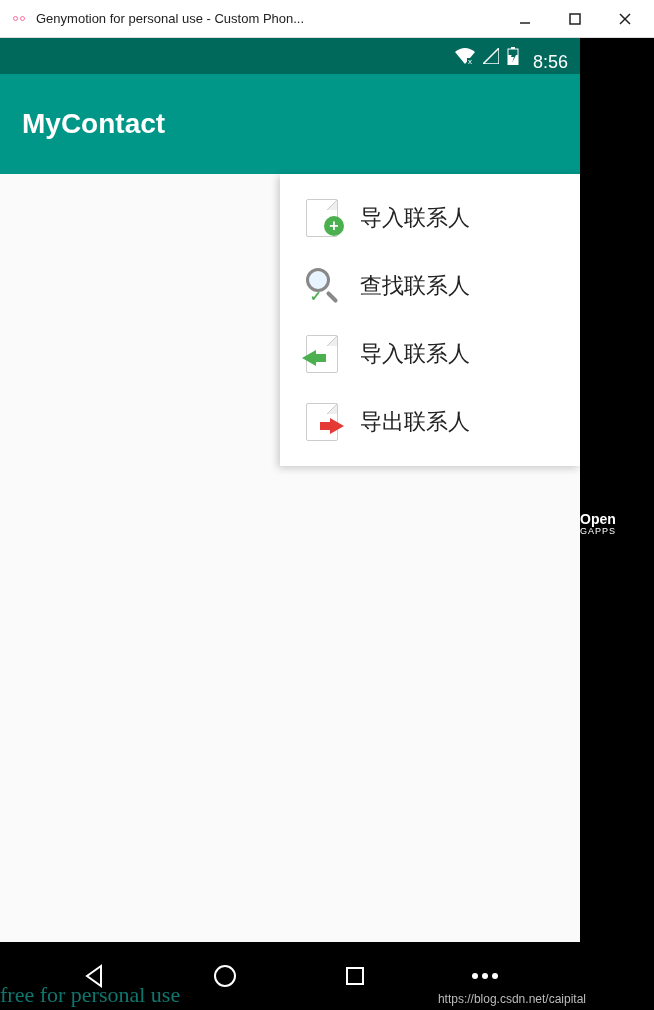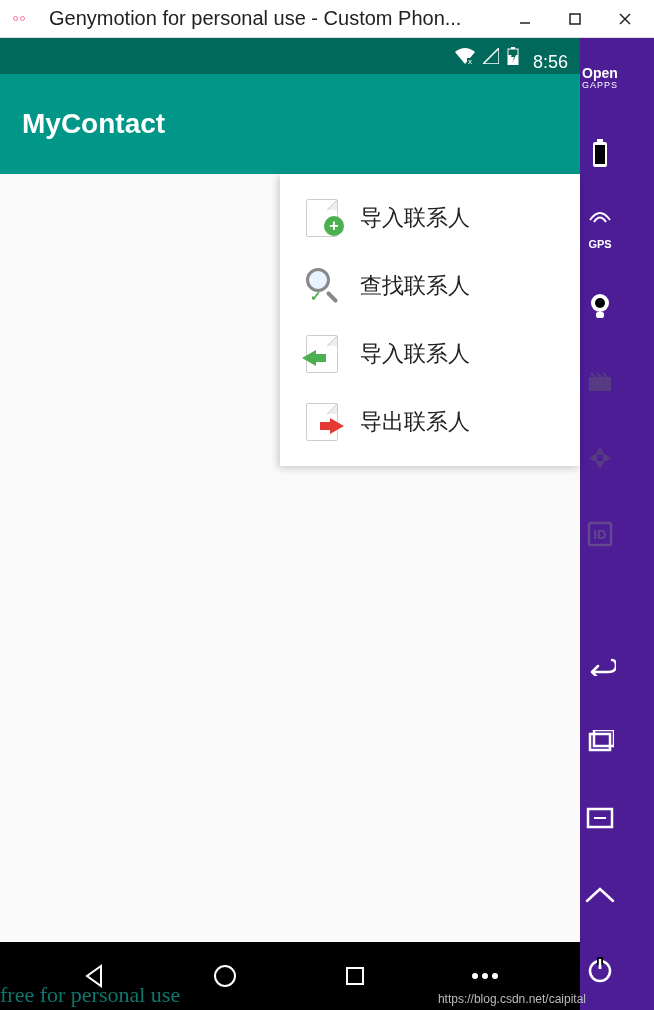--- a/index.html
+++ b/index.html
@@ -3,21 +3,21 @@
   <meta charset="utf-8">
   <style>
     * { margin: 0; padding: 0; box-sizing: border-box; }
     body { font-family: Arial, sans-serif; background: #fff; width: 654px; height: 1010px; overflow: hidden; position: relative; }
     
     
     .titlebar { height: 38px; display: flex; align-items: center; padding: 0 10px; background: #fff; border-bottom: 1px solid #ddd; }
     .titlebar-icon { width: 18px; height: 18px; margin-right: 8px; display: flex; align-items: center; justify-content: center; }
     .titlebar-icon-dots { display: flex; gap: 2px; }
     .titlebar-icon-dots span { width: 5px; height: 5px; border-radius: 50%; border: 1.5px solid #ff6b9d; }
-    .titlebar-text { flex: 1; font-size: 20px; color: #222; margin-left: 13px; }
+    .titlebar-text { flex: 1; font-size: 13px; color: #222; }
     .titlebar-controls { display: flex; gap: 28px; margin-right: 8px; }
     .win-btn { width: 22px; height: 22px; display: flex; align-items: center; justify-content: center; cursor: pointer; }
     
     
     .emulator { display: flex; height: 972px; }
     .phone-screen { width: 580px; height: 972px; display: flex; flex-direction: column; background: #fff; position: relative; }
     
     
     .status-bar { height: 36px; background: #00695c; display: flex; align-items: center; justify-content: flex-end; padding: 0 12px; color: #fff; gap: 8px; }
     .status-time { font-size: 18px; font-weight: 500; margin-left: 6px; margin-top: 12px; }
@@ -67,21 +67,21 @@
     .nav-bar { height: 68px; background: #000; display: flex; align-items: center; justify-content: space-around; padding: 0 30px; position: relative; }
     .nav-btn { width: 40px; height: 40px; display: flex; align-items: center; justify-content: center; color: #fff; cursor: pointer; }
     .nav-dots { display: flex; gap: 4px; }
     .nav-dots span { width: 6px; height: 6px; background: #fff; border-radius: 50%; }
     
     
     .watermark-left { position: absolute; bottom: 2px; left: 0; color: #0f766e; font-size: 22px; font-family: serif; z-index: 10; }
     .watermark-right { position: absolute; bottom: 4px; right: 68px; color: #bbb; font-size: 12px; z-index: 10; }
     
     
-    .geny-sidebar { width: 74px; background: #4c1d95; display: flex; flex-direction: column; align-items: flex-start; padding: 20px 0; gap: 36px; }
+    .geny-sidebar { width: 74px; background: #000000; display: flex; flex-direction: row; align-items: center; padding: 20px 0; gap: 36px; }
     .geny-btn { width: 40px; height: 40px; display: flex; flex-direction: column; align-items: center; justify-content: center; color: #fff; cursor: pointer; font-size: 11px; }
     .geny-open { font-weight: bold; font-size: 14px; line-height: 1; }
     .geny-open-sub { font-size: 9px; letter-spacing: 1px; }
     .geny-disabled { opacity: 0.4; }
     
     
     svg { display: block; }
   </style>
 </head>
 <body>

